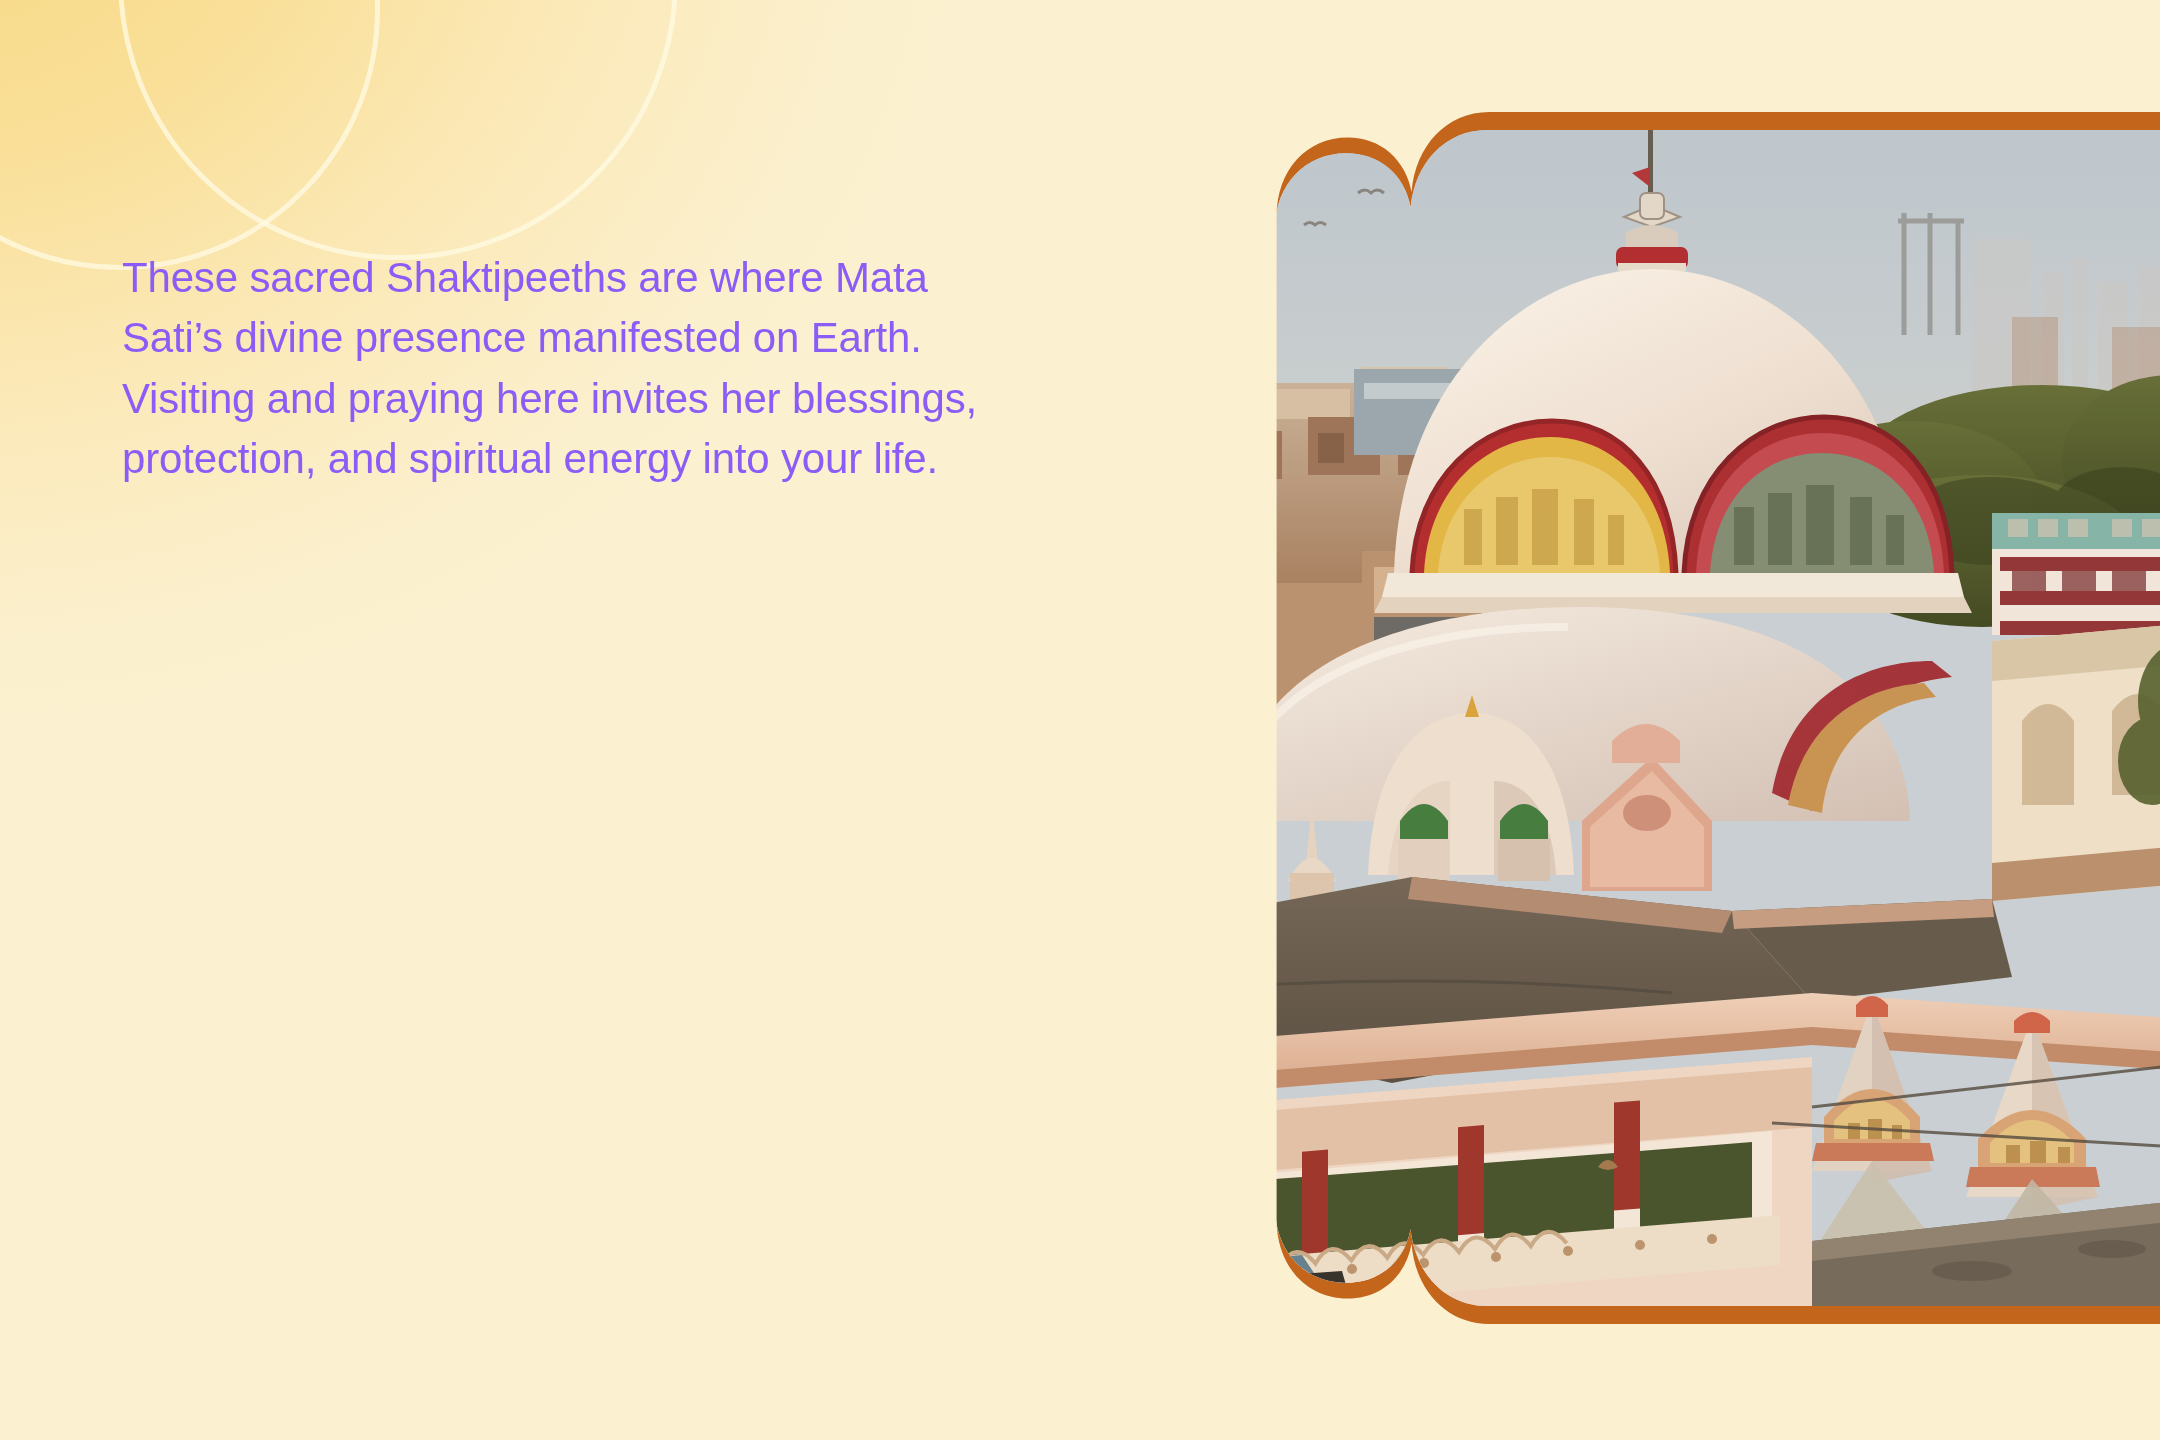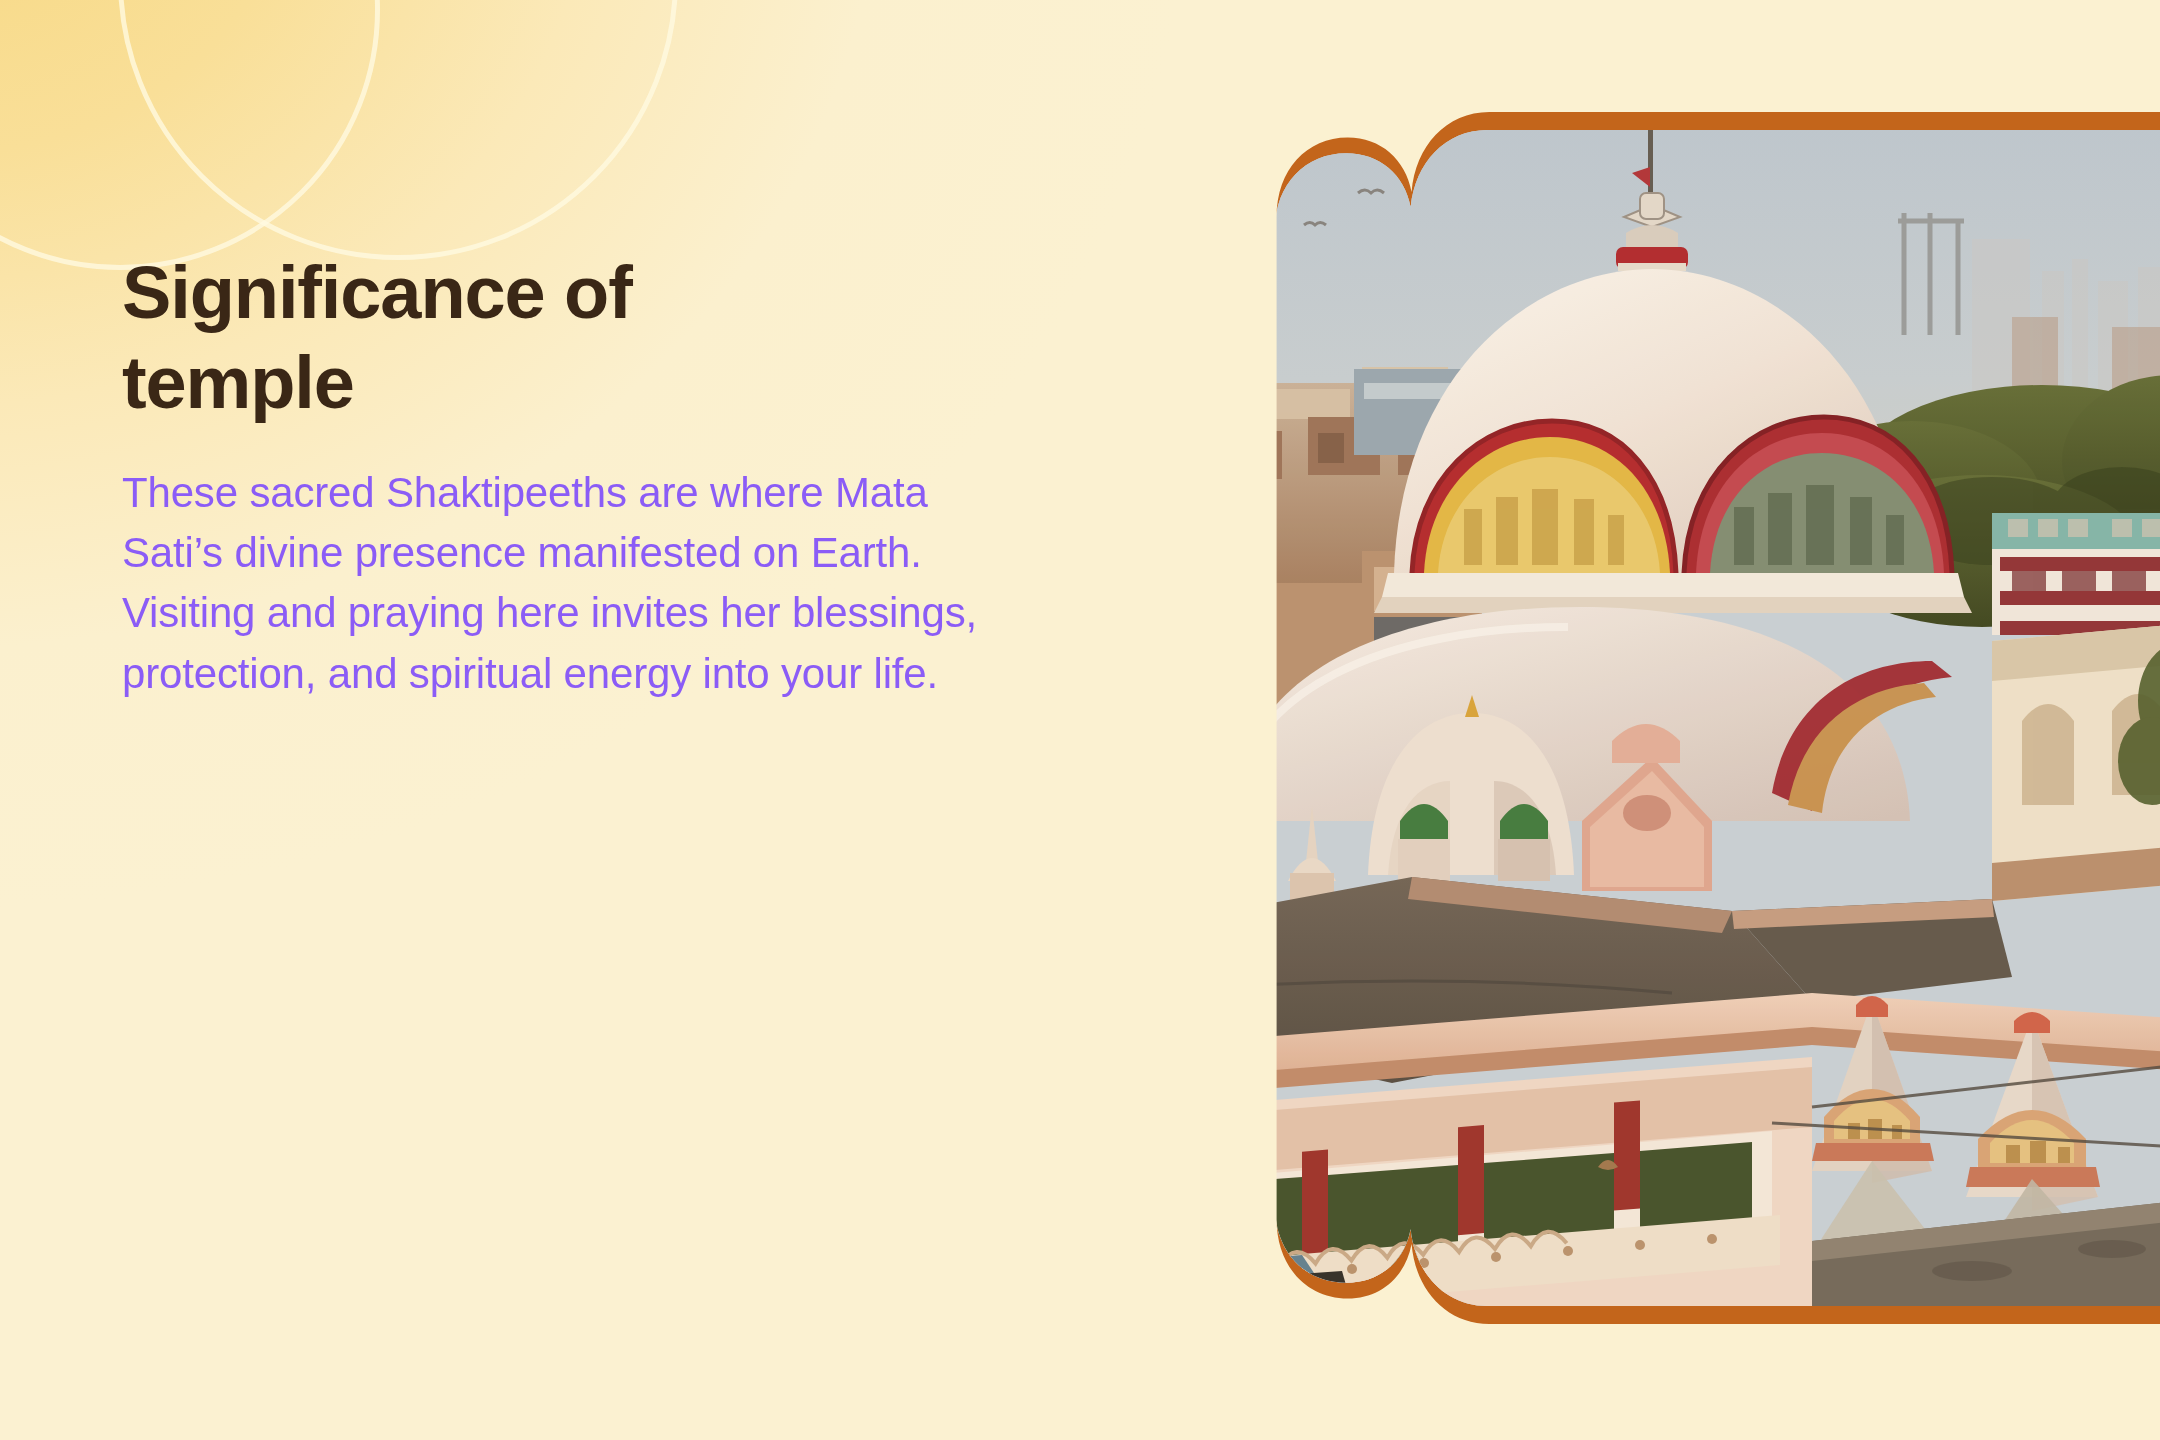--- a/index.html
+++ b/index.html
@@ -117,21 +117,20 @@
           Z"></path>
       </clipPath>
     </defs>
   </svg>
 
   <div class="bg-wash"></div>
   <div class="bg-circle c1"></div>
   <div class="bg-circle c2"></div>
 
   <div class="text-col">
-    <h1 class="headline">Significance of temple</h1>
     <p class="body-copy">These sacred Shaktipeeths are where Mata Sati’s divine presence manifested on Earth. Visiting and praying here invites her blessings, protection, and spiritual energy into your life.</p>
   </div>
 
   <div class="photo-frame">
     <div class="photo-inner">
       <svg class="photo-svg" viewBox="0 0 1102 1194" preserveAspectRatio="xMidYMid slice">
         <defs>
           <linearGradient id="skyG" x1="0" y1="0" x2="0" y2="1">
             <stop offset="0" stop-color="#BCC9D6"></stop>
             <stop offset="0.55" stop-color="#C6D0D8"></stop>

